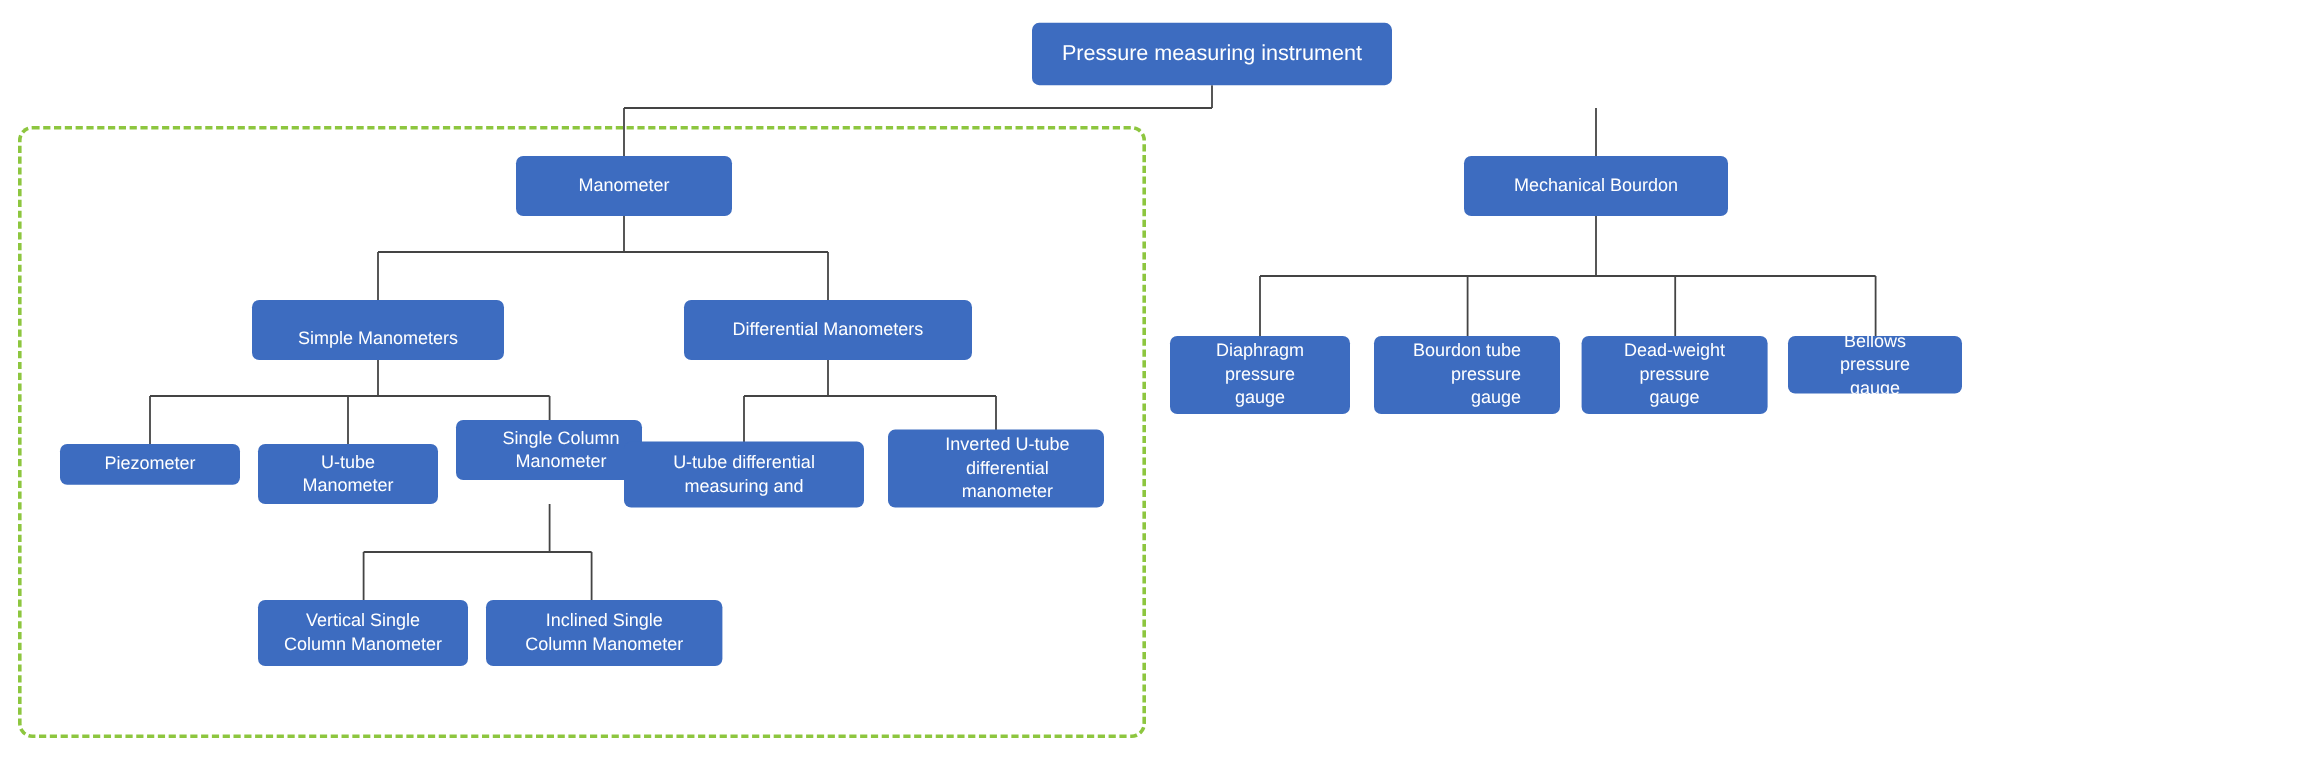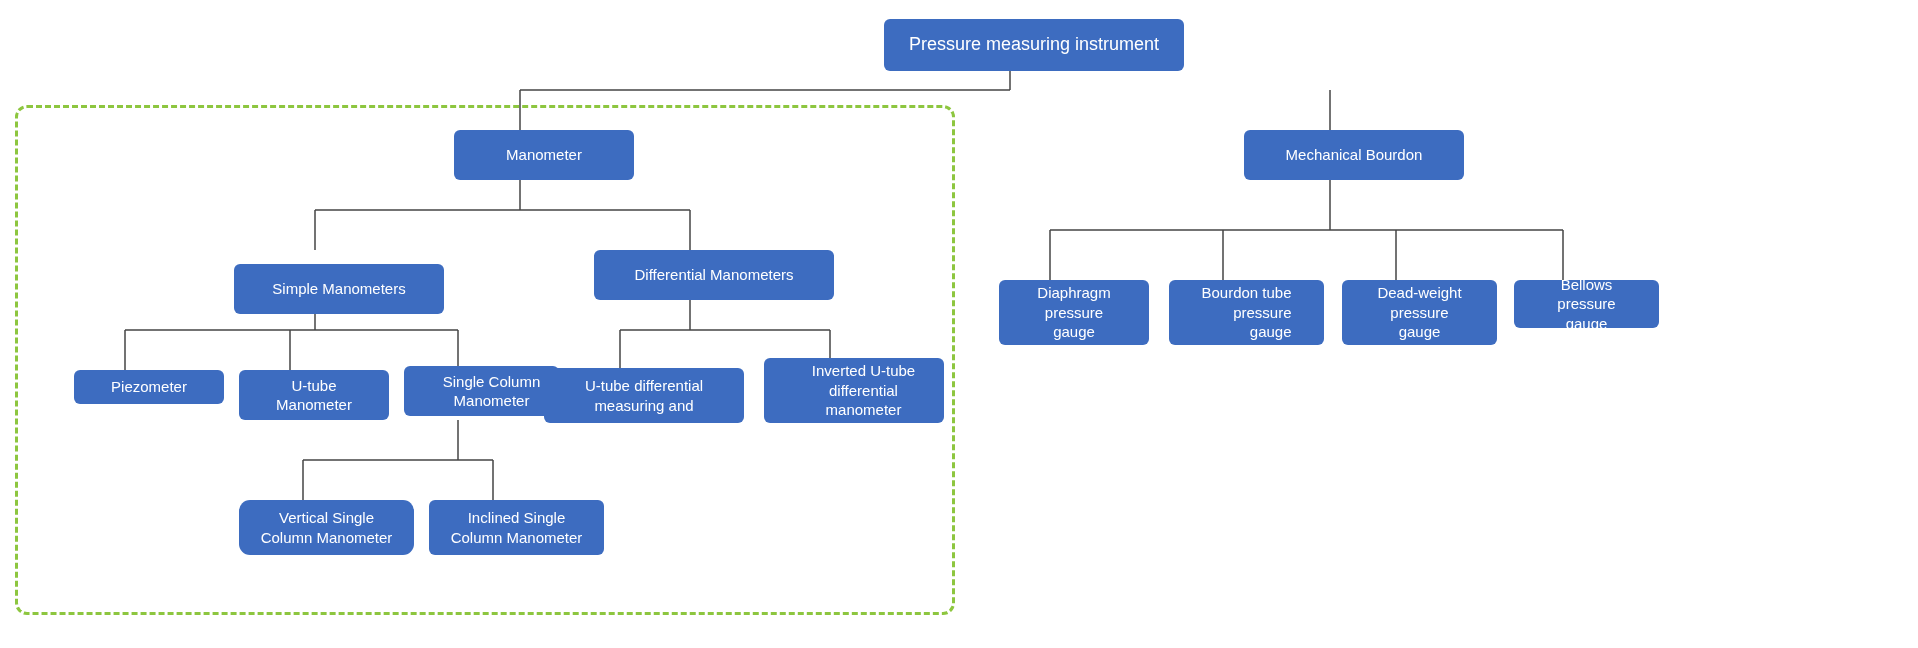--- a/index.html
+++ b/index.html
@@ -24,21 +24,20 @@
       color: white;
       border-radius: 6px;
       display: flex;
       align-items: center;
       justify-content: center;
       text-align: center;
       font-size: 15px;
       font-weight: 500;
       padding: 8px 12px;
       line-height: 1.3;
-      margin-left: 24px;
     }
 
     .dashed-box {
       position: absolute;
       border: 3px dashed #8dc63f;
       border-radius: 12px;
     }
 
     svg.lines {
       position: absolute;
@@ -103,59 +102,59 @@
   </div>
 
   <div class="node" style="left:430px; top:130px; width:180px; height:50px;">
     <span>Manometer</span>
   </div>
 
   <div class="node" style="left:1220px; top:130px; width:220px; height:50px;">
     <span>Mechanical Bourdon</span>
   </div>
 
-  <div class="node" style="left:210px; top:264px; width:210px; height:50px;">
+  <div class="node" style="left:210px; top:250px; width:210px; height:50px;align-items:flex-end;">
     <span>Simple Manometers</span>
   </div>
 
   <div class="node" style="left:570px; top:250px; width:240px; height:50px;">
     <span>Differential Manometers</span>
   </div>
 
   <div class="node" style="left:50px; top:370px; width:150px; height:34px;">
     <span>Piezometer</span>
   </div>
 
   <div class="node" style="left:215px; top:370px; width:150px; height:50px; white-space:pre-line;">
     <span>U-tube
 Manometer</span>
   </div>
 
-  <div class="node" style="left:380px; top:366px; width:155px; height:50px; white-space:pre-line;padding-left:32px;">
+  <div class="node" style="left:380px; top:350px; width:155px; height:50px; white-space:pre-line;padding-left:32px;">
     <span>Single Column
 Manometer</span>
   </div>
 
   <div class="node" style="left:520px; top:368px; width:200px; height:55px; white-space:pre-line;">
     <span>U-tube differential
 measuring and</span>
   </div>
 
   <div class="node" style="left:740px; top:358px; width:180px; height:65px; white-space:pre-line;padding-left:31px;">
     <span>Inverted U-tube
 differential
 manometer</span>
   </div>
 
-  <div class="node" style="left:215px; top:500px; width:175px; height:55px; white-space:pre-line;border-radius:11px;">
+  <div class="node" style="left:215px; top:500px; width:175px; height:55px; white-space:pre-line;">
     <span>Vertical Single
 Column Manometer</span>
   </div>
 
-  <div class="node" style="left:405px; top:500px; width:175px; height:55px; white-space:pre-line;">
+  <div class="node" style="left:405px; top:500px; width:197px; height:55px; white-space:pre-line;">
     <span>Inclined Single
 Column Manometer</span>
   </div>
 
   <div class="node" style="left:975px; top:280px; width:150px; height:65px; white-space:pre-line;align-items:center;">
     <span>Diaphragm
 pressure
 gauge</span>
   </div>
 

